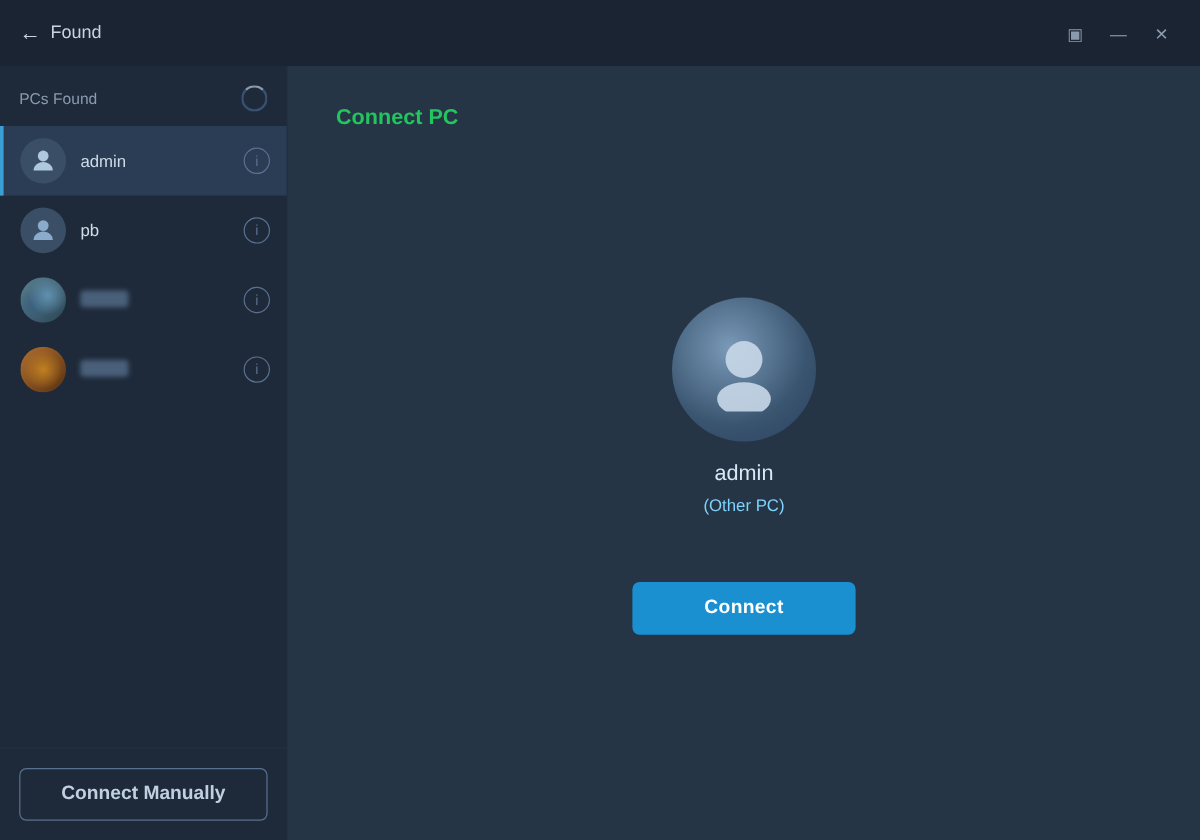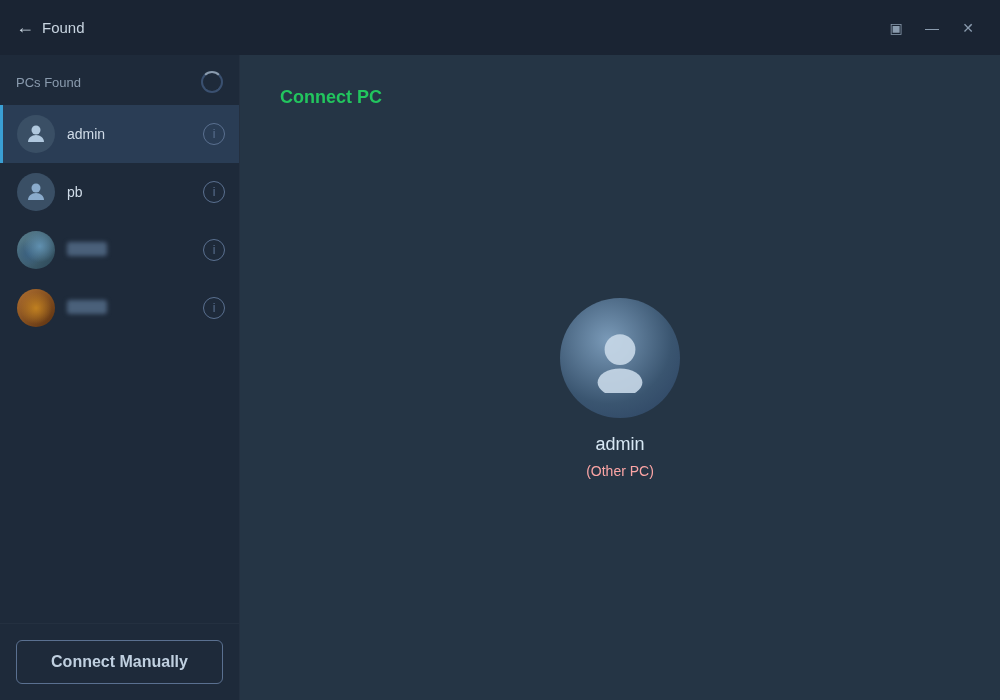--- a/index.html
+++ b/index.html
@@ -237,21 +237,21 @@
     }
 
     .selected-name {
       color: #d8e8f4;
       font-size: 18px;
       font-weight: 500;
       text-align: center;
     }
 
     .selected-subtitle {
-      color: #fca5a5;
+      color: #7dd3fc;
       font-size: 14px;
       text-align: center;
       margin-top: -8px;
     }
 
     .connect-btn {
       margin-top: 40px;
       padding: 13px 60px;
       background: #1a90d0;
       border: none;
@@ -364,16 +364,17 @@
         <div class="selected-avatar">
           <svg viewBox="0 0 100 100" fill="none" xmlns="http://www.w3.org/2000/svg">
             <circle cx="50" cy="38" r="22" fill="#c8d8e8" opacity="0.9"></circle>
             <ellipse cx="50" cy="85" rx="32" ry="20" fill="#c8d8e8" opacity="0.9"></ellipse>
           </svg>
         </div>
 
         <span class="selected-name">admin</span>
         <span class="selected-subtitle">(Other PC)</span>
 
+        <button class="connect-btn">Connect</button>
       </div>
     </div>
   </div>
 </div>
 
 </body></html>

